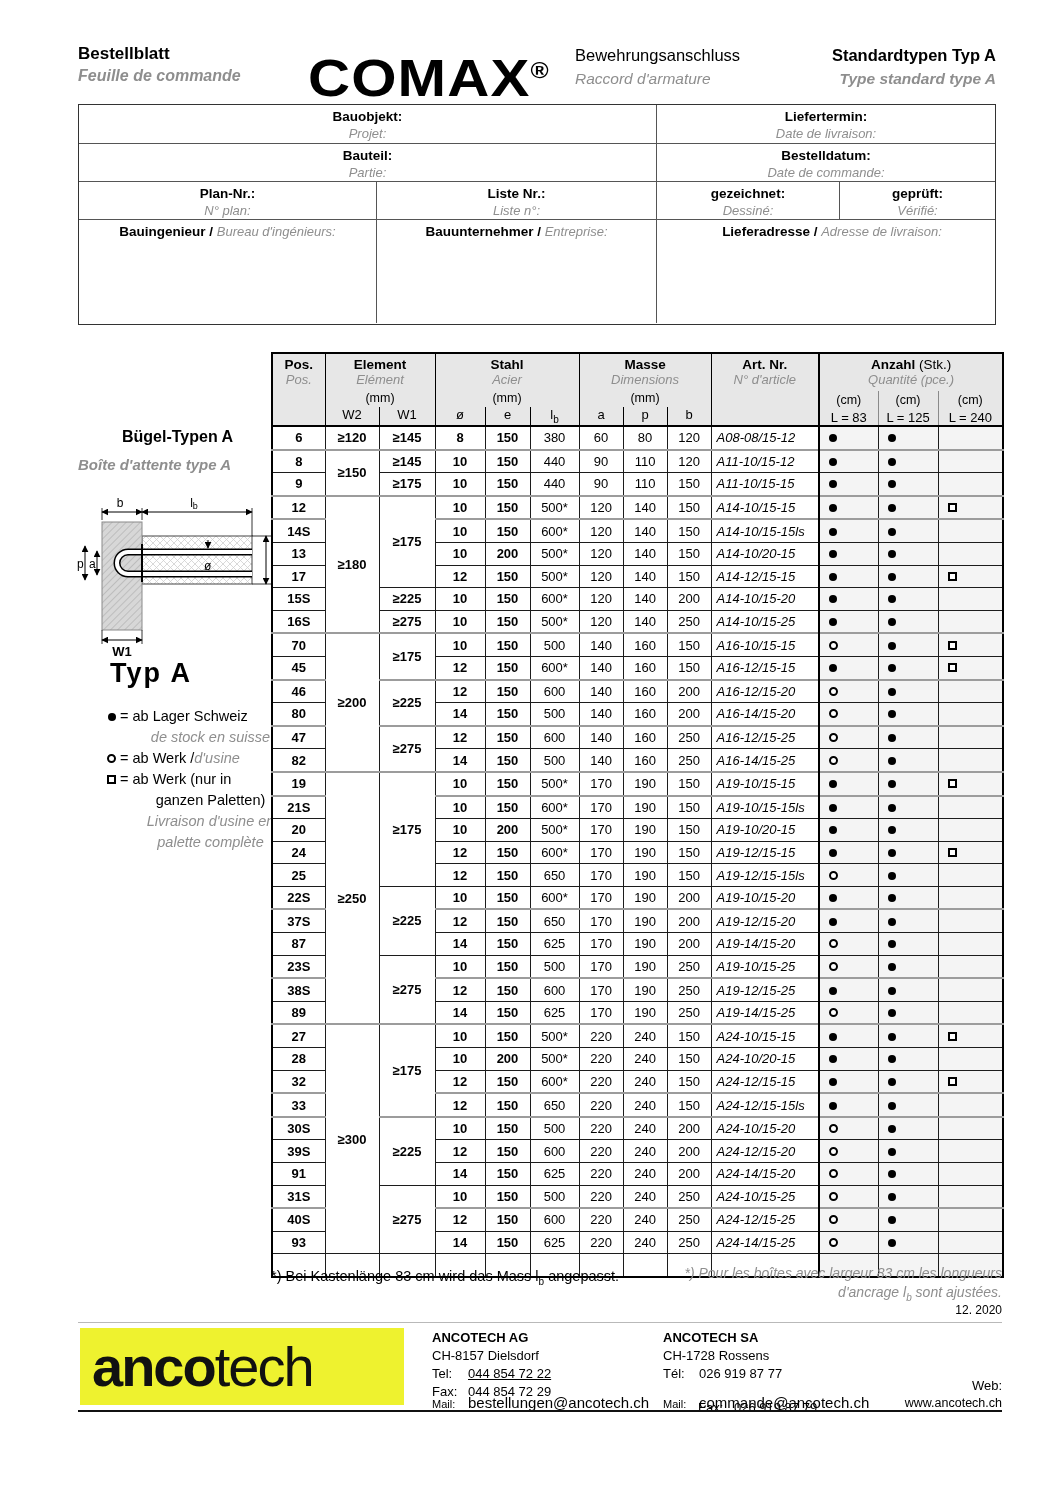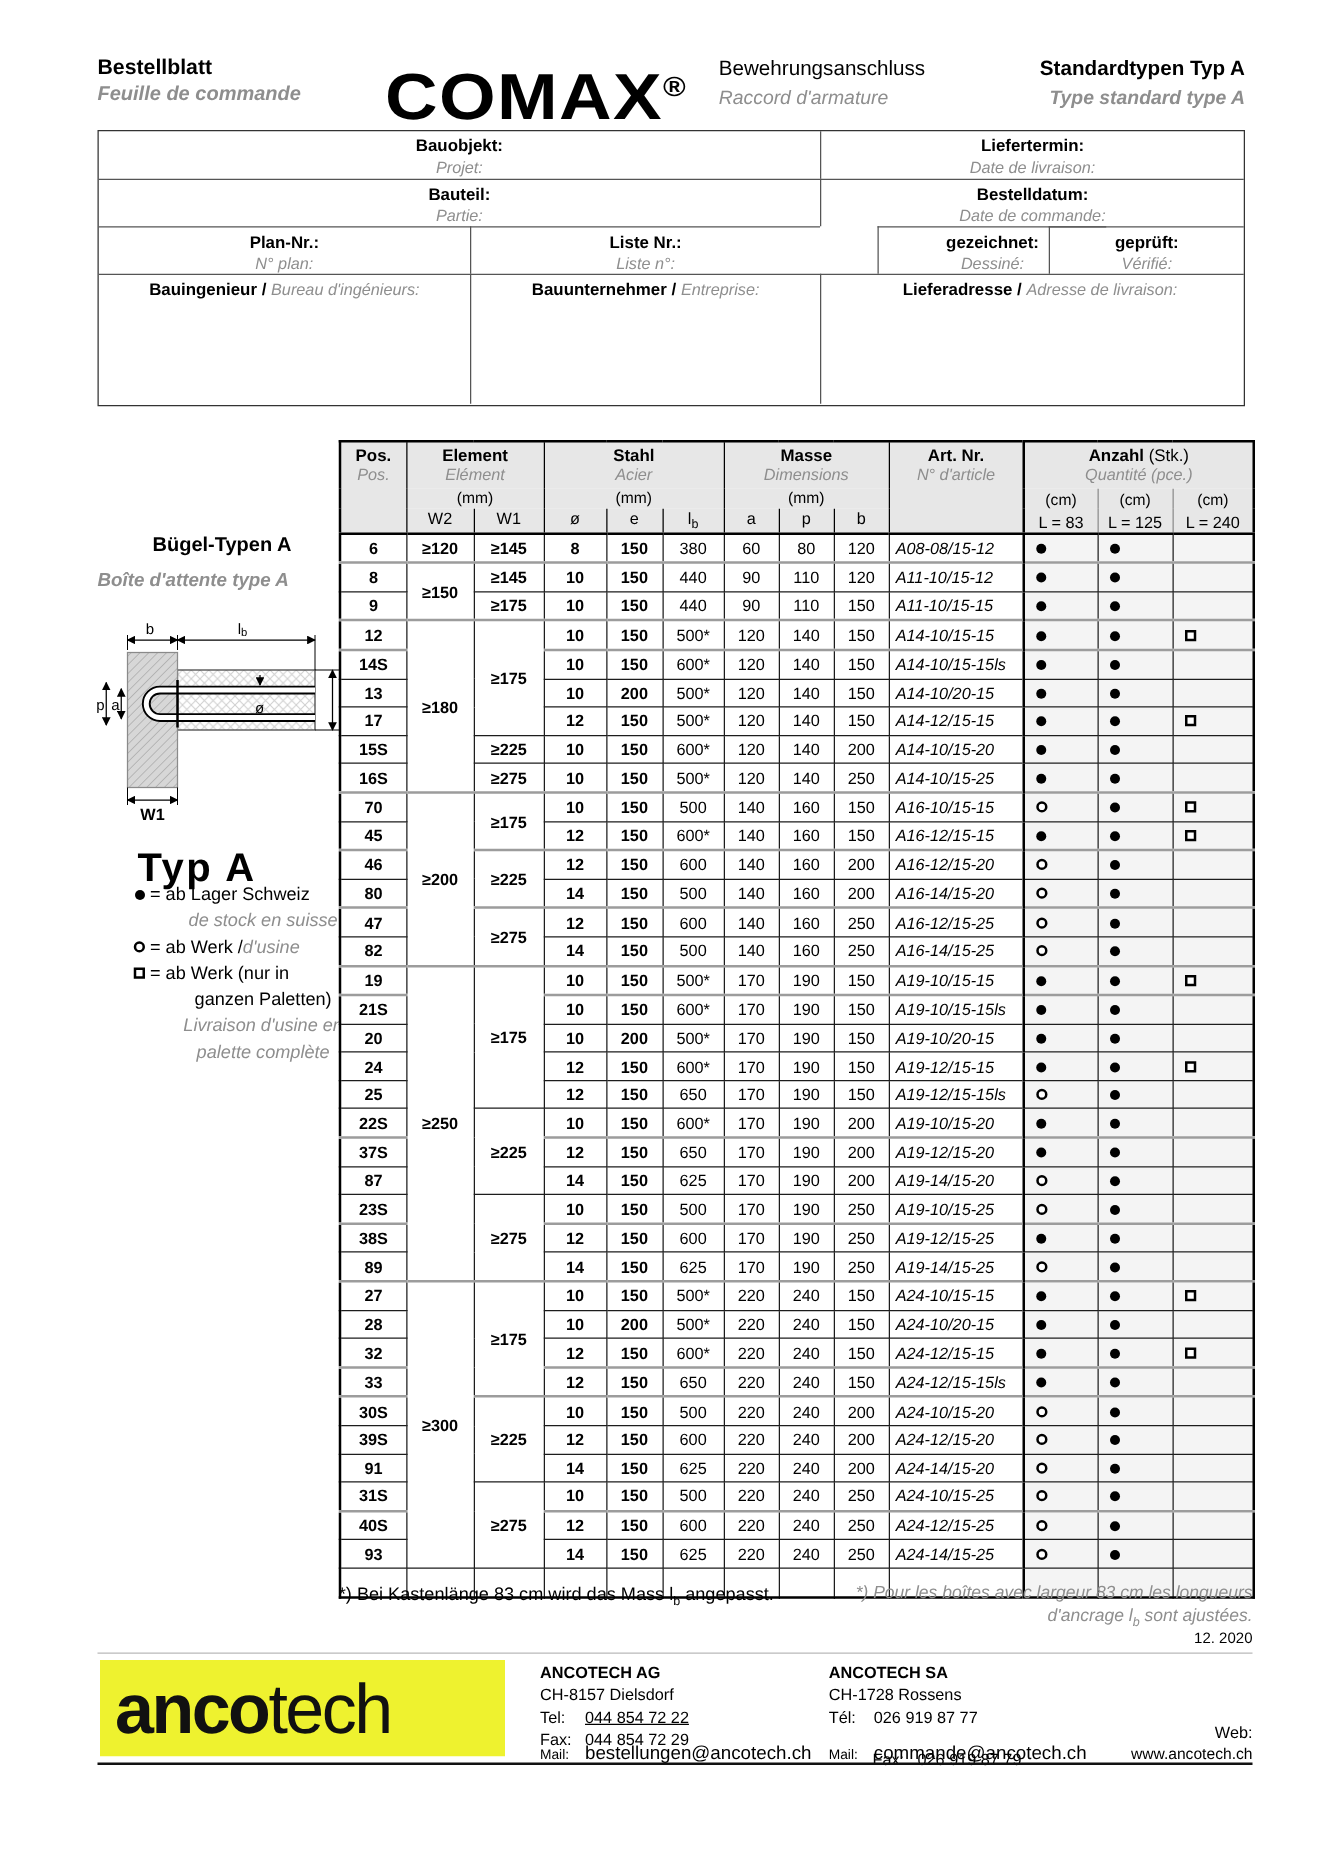--- a/index.html
+++ b/index.html
@@ -25,21 +25,21 @@
   .form{left:78px;top:104px;width:918px;height:221px;border:1.5px solid #333;box-sizing:border-box;}
   .fcell{position:absolute;box-sizing:border-box;border-left:1px solid #555;border-top:1px solid #555;
          padding:3px 7px;font-size:13.5px;line-height:17px;text-align:center;}
   .fcell.noL{border-left:none;} .fcell.noT{border-top:none;}
   .flabel{font-weight:bold;font-size:13.5px;}
   .fsub{color:#8e8e8e;font-style:italic;font-size:13px;}
 
   
   .buegel-de{left:78px;top:428px;font-size:16px;font-weight:bold;margin-left:44px;}
   .buegel-fr{left:78px;top:456px;font-size:15px;}
-  .typ-a{left:110px;top:676px;font-size:32px;font-weight:bold;letter-spacing:2px;}
+  .typ-a{left:110px;top:658px;font-size:27px;font-weight:bold;letter-spacing:2px;}
   .legend{left:103px;top:706px;width:185px;font-size:14.5px;line-height:21px;text-align:center;}
   .leg-row{display:flex;align-items:baseline;}
   .leg-sym{width:17px;flex:0 0 17px;}
   .leg-cont{padding-left:30px;}
 
   .dot{display:inline-block;width:8px;height:8px;background:#000;border-radius:50%;}
   .ring{display:inline-block;width:5px;height:5px;border:2px solid #000;border-radius:50%;background:#fff;}
   .sqr{display:inline-block;width:5px;height:5px;border:2px solid #000;background:#fff;}
 
   
@@ -119,21 +119,21 @@
       <div class="fsub">Date de commande:</div>
     </div>
     <div class="fcell noL" style="left:0;top:76px;width:297px;height:38px;">
       <div class="flabel">Plan-Nr.:</div>
       <div class="fsub">N° plan:</div>
     </div>
     <div class="fcell" style="left:297px;top:76px;width:280px;height:38px;">
       <div class="flabel">Liste Nr.:</div>
       <div class="fsub">Liste n°:</div>
     </div>
-    <div class="fcell" style="left:577px;top:76px;width:183px;height:38px;margin-left:46px;">
+    <div class="fcell" style="left:577px;top:76px;width:183px;height:38px;">
       <div class="flabel">gezeichnet:</div>
       <div class="fsub">Dessiné:</div>
     </div>
     <div class="fcell" style="left:760px;top:76px;width:156px;height:38px;">
       <div class="flabel">geprüft:</div>
       <div class="fsub">Vérifié:</div>
     </div>
     <div class="fcell noL" style="left:0;top:114px;width:297px;height:104px;">
       <span class="flabel">Bauingenieur / </span><span class="fsub">Bureau d'ingénieurs:</span>
     </div>

